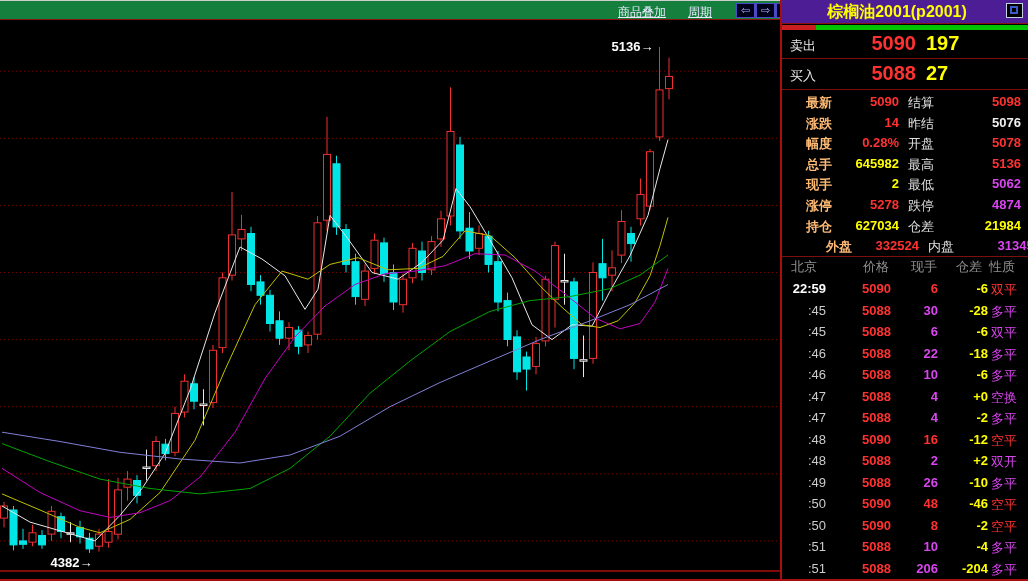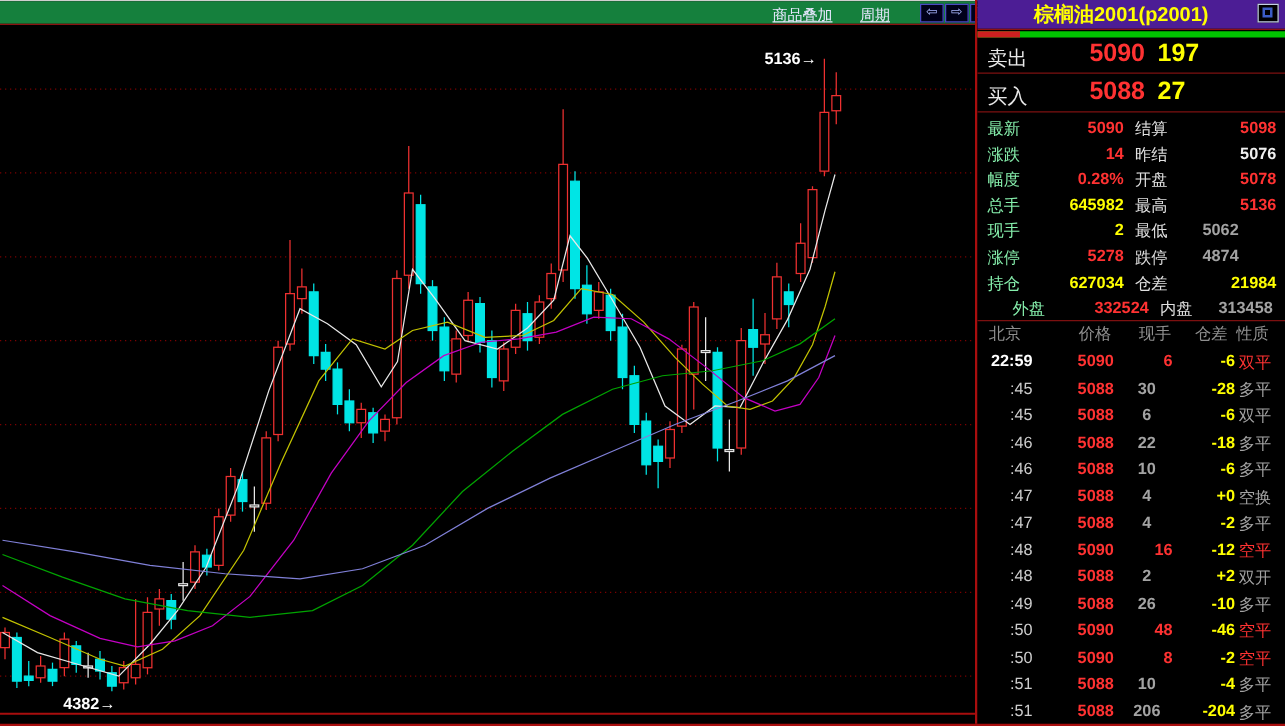--- a/index.html
+++ b/index.html
@@ -25,46 +25,46 @@
   .title-bar{position:absolute;left:0;top:0;width:246px;height:23px;background:#4c1d95;}
   .title{position:absolute;left:0;top:2px;width:230px;text-align:center;color:#ffff00;
          font-size:16px;font-weight:bold;white-space:nowrap;}
   .restore-icon{position:absolute;right:5px;top:3px;width:17px;height:15px;border:1px solid #c2cfe4;background:#000;}
   .ri-inner{position:absolute;left:3px;top:2px;width:8px;height:8px;border:2px solid #3b5cc4;display:block;}
   .session-line{position:absolute;left:0;top:23px;width:246px;height:1px;background:#8c1212;}
   .session-bar{position:absolute;left:0;top:25px;width:246px;height:5px;background:#00c400;}
   .session-bar .seg-red{position:absolute;left:0;top:0;width:34px;height:5px;background:#cc2020;display:block;}
   .hsep{position:absolute;left:0;width:246px;height:1px;background:#7c1010;}
   .ba-row{position:absolute;left:0;width:246px;height:27px;}
-  .ba-label{position:absolute;left:8px;top:7px;color:#e8e8e8;font-size:16px;}
+  .ba-label{position:absolute;left:8px;top:7px;color:#e8e8e8;font-size:13px;}
   .ba-price{position:absolute;left:62px;top:2px;width:72px;text-align:right;color:#ff3232;font-size:20px;font-weight:bold;}
   .ba-qty{position:absolute;left:144px;top:2px;color:#ffff00;font-size:20px;font-weight:bold;}
 
   .quote-grid{position:absolute;left:0;top:91px;width:246px;height:165px;}
   .qrow{position:absolute;left:0;width:246px;height:20px;font-size:13px;}
-  .ql{position:absolute;left:8px;top:3px;color:#86efac;}
+  .ql{position:absolute;left:24px;top:3px;color:#fdba74;font-weight:bold;}
   .qlv{position:absolute;left:30px;top:3px;width:87px;text-align:right;font-weight:bold;}
   .qrl{position:absolute;left:126px;top:3px;color:#e0e0e0;}
   .qrv{position:absolute;left:150px;top:3px;width:89px;text-align:right;font-weight:bold;}
 
   .tick-table{position:absolute;left:0;top:258px;width:246px;height:321px;}
   .tick-header{position:absolute;left:0;top:0;width:246px;height:20px;color:#8f8f8f;font-size:13px;}
   .th-t{position:absolute;left:9px;}  .th-p{position:absolute;left:81px;}
   .th-v{position:absolute;left:129px;}.th-d{position:absolute;left:174px;}
   .th-n{position:absolute;left:207px;}
   .tick-rows{position:absolute;left:0;top:20px;width:246px;height:301px;}
   .trow{position:absolute;left:0;width:246px;height:21px;font-size:13px;}
   .tt{position:absolute;left:0;top:3px;width:44px;text-align:right;color:#cccccc;}
   .tt.first{color:#ffffff;font-weight:bold;}
   .tp{position:absolute;left:60px;top:3px;width:49px;text-align:right;font-weight:bold;}
   .tv{position:absolute;left:115px;top:3px;width:41px;text-align:right;font-weight:bold;}
   .td{position:absolute;left:153px;top:3px;width:53px;text-align:right;font-weight:bold;}
   .tn{position:absolute;left:209px;top:3px;}
 
-  .c-red{color:#ff3232;} .c-green{color:#a3a3a3;text-align:center;} .c-yellow{color:#ffff00;}
+  .c-red{color:#ff3232;} .c-green{color:#d946ef;} .c-yellow{color:#ffff00;}
   .c-white{color:#f0f0f0;}
 </style>
 </head>
 <body>
 
 <div class="window">
   <div class="top-edge"></div>
 
   <div class="toolbar">
     <span class="tlink" style="left:618px">商品叠加</span>

